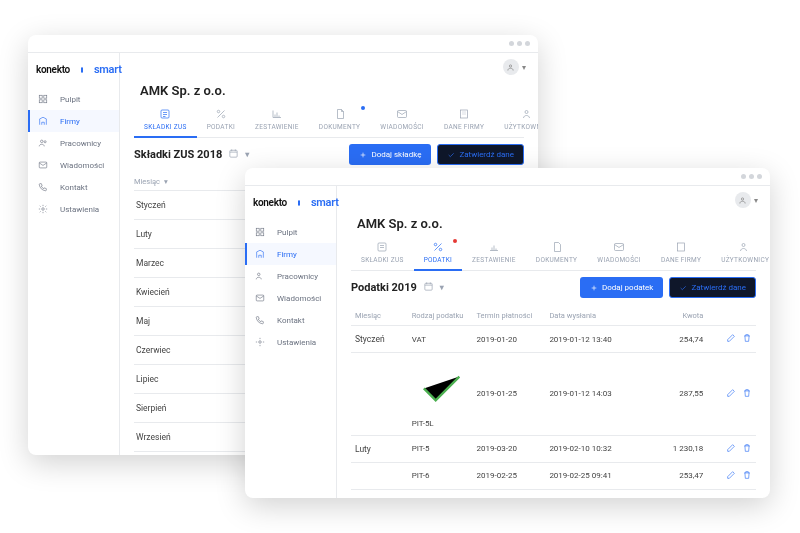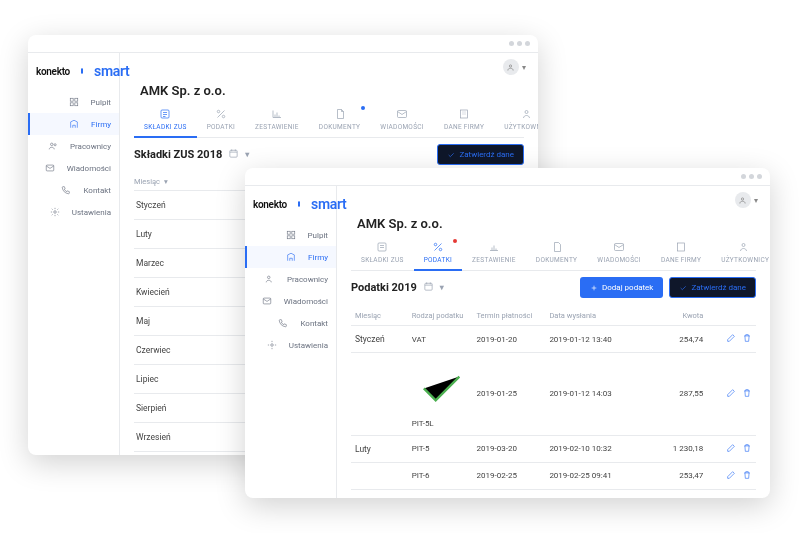--- a/index.html
+++ b/index.html
@@ -11,23 +11,23 @@
   .win-b { top: 168px; left: 245px; width: 525px; height: 330px; }
 
   .titlebar { height: 18px; display: flex; justify-content: flex-end; align-items: center; padding: 0 8px; gap: 3px; border-bottom: 1px solid var(--grey-light); }
   .titlebar .dot { width: 5px; height: 5px; border-radius: 50%; background: #d3d6db; }
 
   .chrome { display: flex; flex: 1; min-height: 0; }
 
   .sidebar { width: 92px; border-right: 1px solid var(--grey-light); display: flex; flex-direction: column; }
   .logo { padding: 10px 8px 12px; display: flex; align-items: center; gap: 11px; }
   .logo-word { font-weight: 600; font-size: 10px; color: #111; letter-spacing: -0.3px; }
-  .logo-smart { font-weight: 600; font-size: 14px; color: var(--blue); letter-spacing: -0.3px; }
+  .logo-smart { font-weight: 600; font-size: 11px; color: var(--blue); letter-spacing: -0.3px; }
   .logo-ring { width: 10px; height: 6px; border: 1.2px solid var(--blue); border-radius: 4px; }
-  .side-item { display: flex; align-items: center; gap: 12px; padding: 6px 8px 6px 19px; color: var(--text-muted); cursor: pointer; font-size: 8px; justify-content: flex-end; }
+  .side-item { display: flex; align-items: center; gap: 12px; padding: 6px 8px 6px 10px; color: var(--text-muted); cursor: pointer; font-size: 8px; }
   .side-item.active { color: var(--blue); background: #f5f8ff; border-left: 2px solid var(--blue); padding-left: 8px; }
   .side-icon { width: 10px; height: 10px; display: inline-flex; align-items: center; justify-content: center; flex: 0 0 10px; }
   .side-icon svg { width: 10px; height: 10px; stroke: currentColor; fill: none; stroke-width: 1.5; }
 
   .main { flex: 1; display: flex; flex-direction: column; min-width: 0; }
   .topbar { height: 28px; display: flex; justify-content: flex-end; align-items: center; padding: 0 12px; }
   .avatar { width: 16px; height: 16px; border-radius: 50%; background: #e8eaed; display: flex; align-items: center; justify-content: center; color: #888; }
   .avatar svg { width: 9px; height: 9px; }
   .chev { margin-left: 3px; color: #888; }
 
@@ -230,20 +230,26 @@
         <div class="section-head">
           <div class="section-title">
             <span>Składki ZUS 2018</span>
             <span class="cal-icon"><svg viewBox="0 0 24 24">
                   <rect x="4" y="5" width="16" height="15" rx="2"></rect>
                   <path d="M4 9h16M8 3v4M16 3v4"></path>
                 </svg></span>
             <span class="chev-down">▾</span>
           </div>
           <div class="actions">
+            <div class="btn btn-primary">
+              <svg viewBox="0 0 24 24">
+                  <path d="M12 5v14M5 12h14"></path>
+                </svg>
+              <span>Dodaj składkę</span>
+            </div>
             <div class="btn btn-outline">
               <svg viewBox="0 0 24 24">
                   <path d="M5 12l5 5L20 7"></path>
                 </svg>
               <span>Zatwierdź dane</span>
             </div>
           </div>
         </div>
 
         <div class="list-header">

